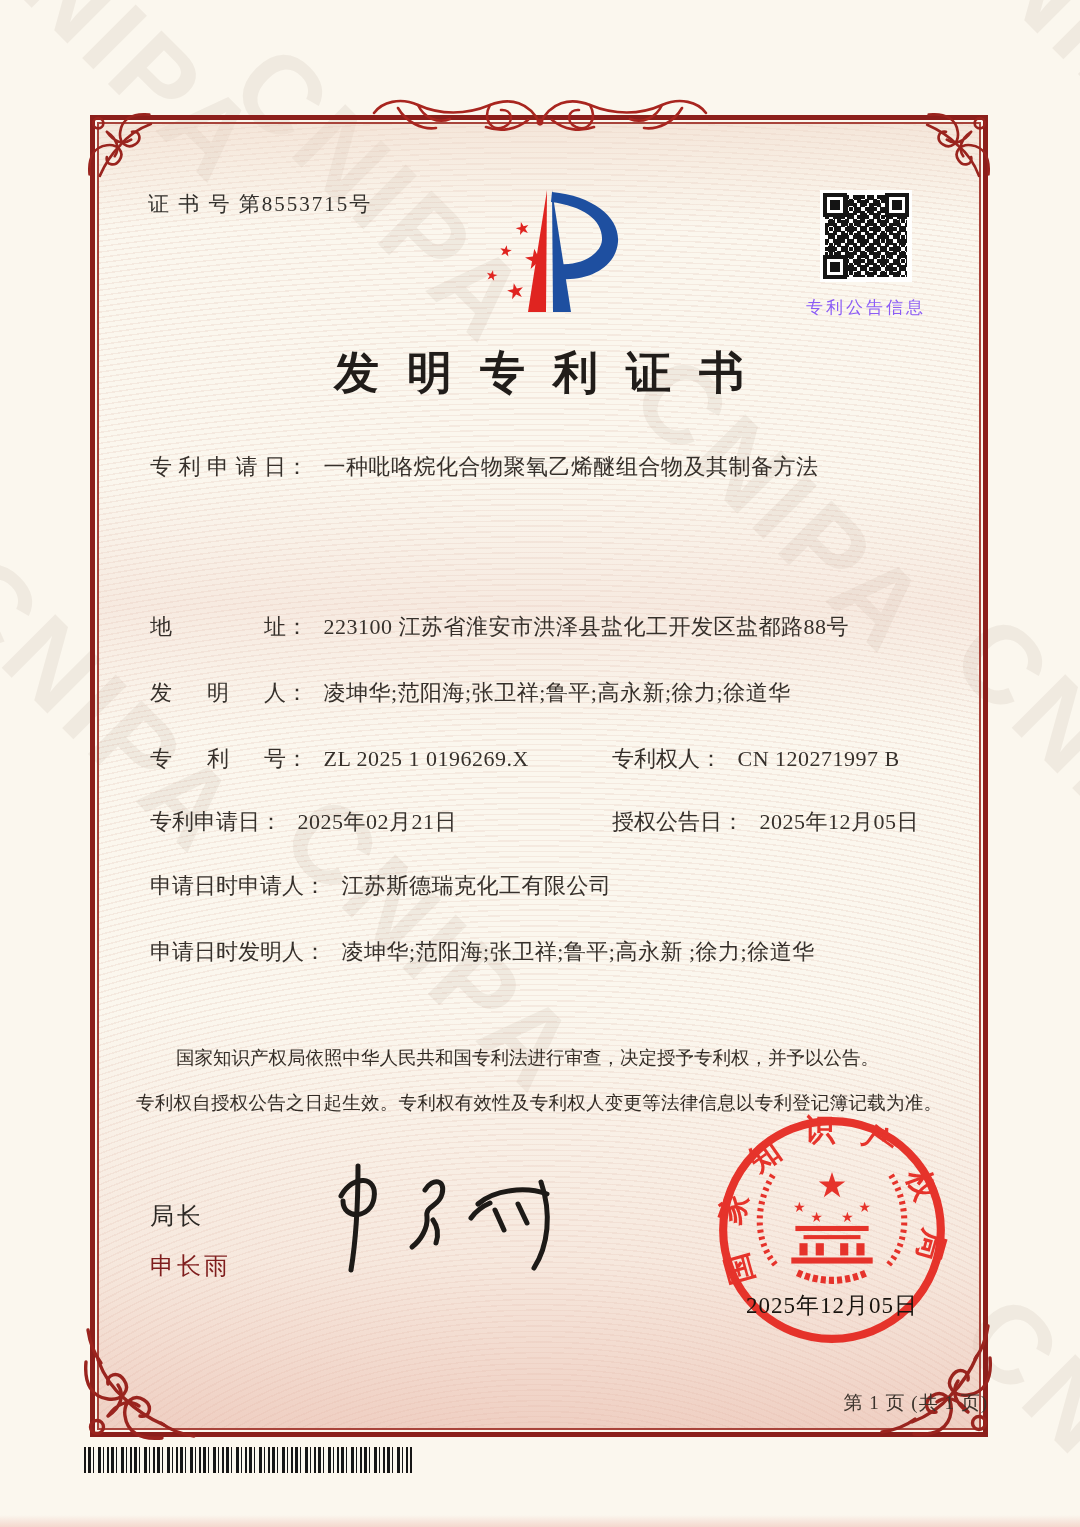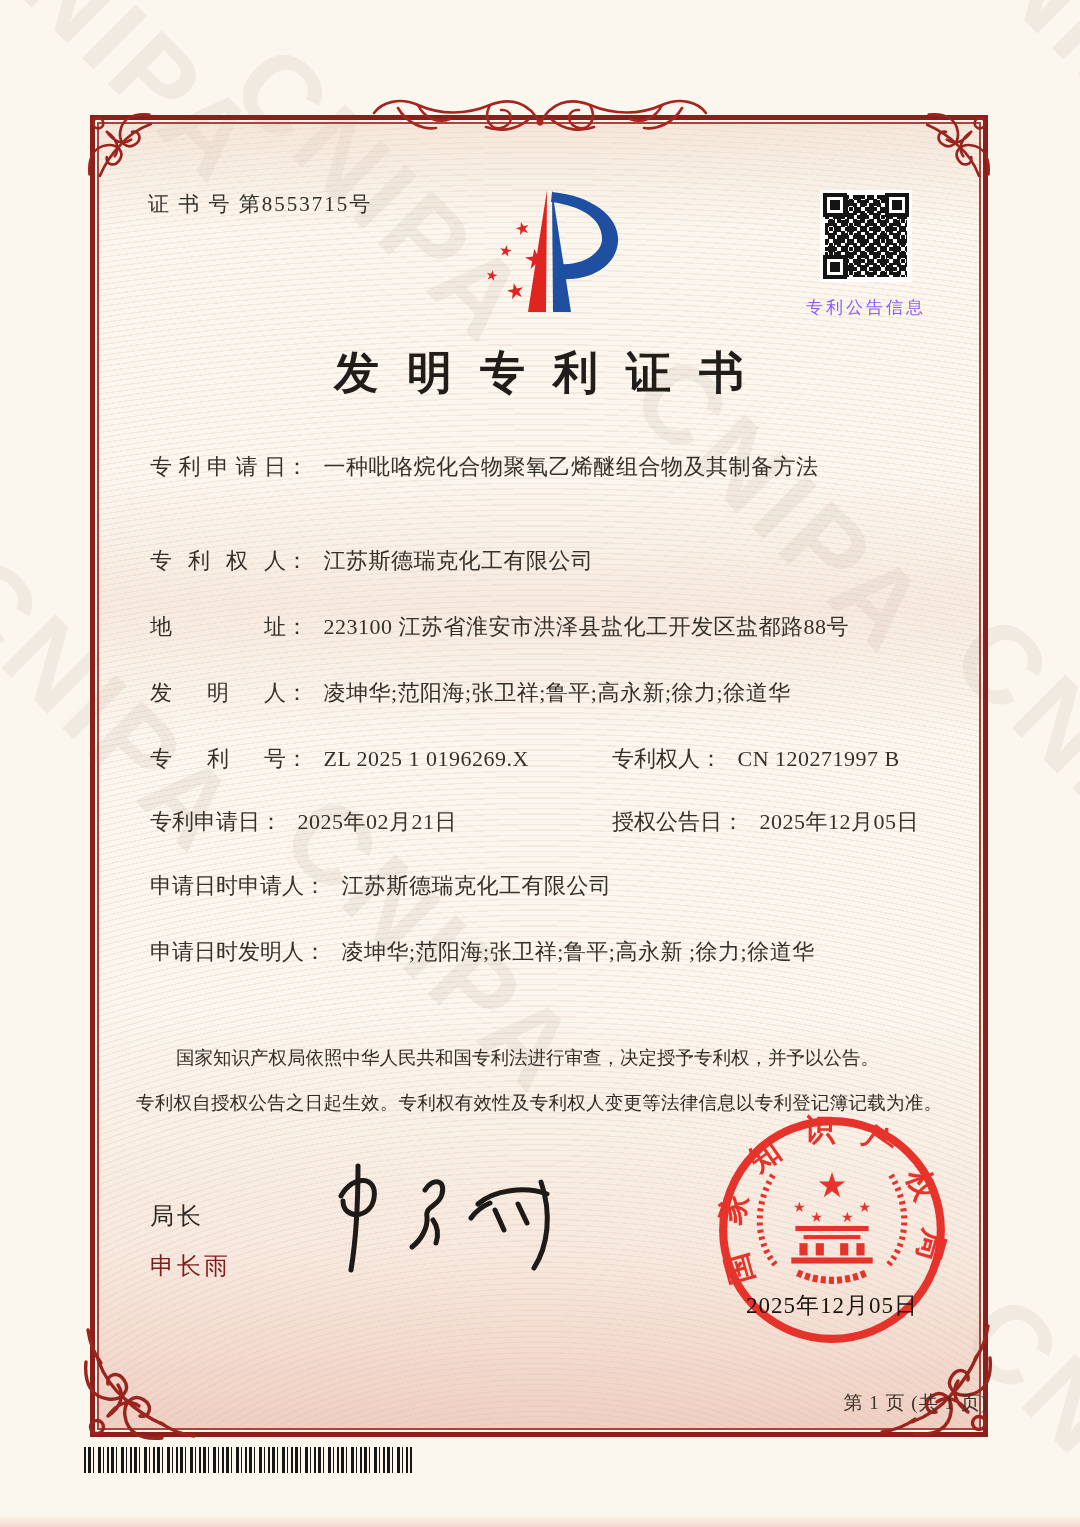--- a/index.html
+++ b/index.html
@@ -163,24 +163,20 @@
     <div class="finder f-tr"></div>
     <div class="finder f-bl"></div>
   </div>
   <div class="qr-caption">专利公告信息</div>
 
   <div class="title">发明专利证书</div>
 
   <div class="row r1">
     <span class="lab jlab">专利申请日</span><span class="colon">：</span>
     <span class="val">一种吡咯烷化合物聚氧乙烯醚组合物及其制备方法</span>
-  </div>
-  <div class="row r2">
-    <span class="lab jlab">专利权人</span><span class="colon">：</span>
-    <span class="val">江苏斯德瑞克化工有限公司</span>
   </div>
   <div class="row r3">
     <span class="lab jlab">地址</span><span class="colon">：</span>
     <span class="val">223100 江苏省淮安市洪泽县盐化工开发区盐都路88号</span>
   </div>
   <div class="row r4">
     <span class="lab jlab">发明人</span><span class="colon">：</span>
     <span class="val">凌坤华;范阳海;张卫祥;鲁平;高永新;徐力;徐道华</span>
   </div>
   <div class="row r5">

